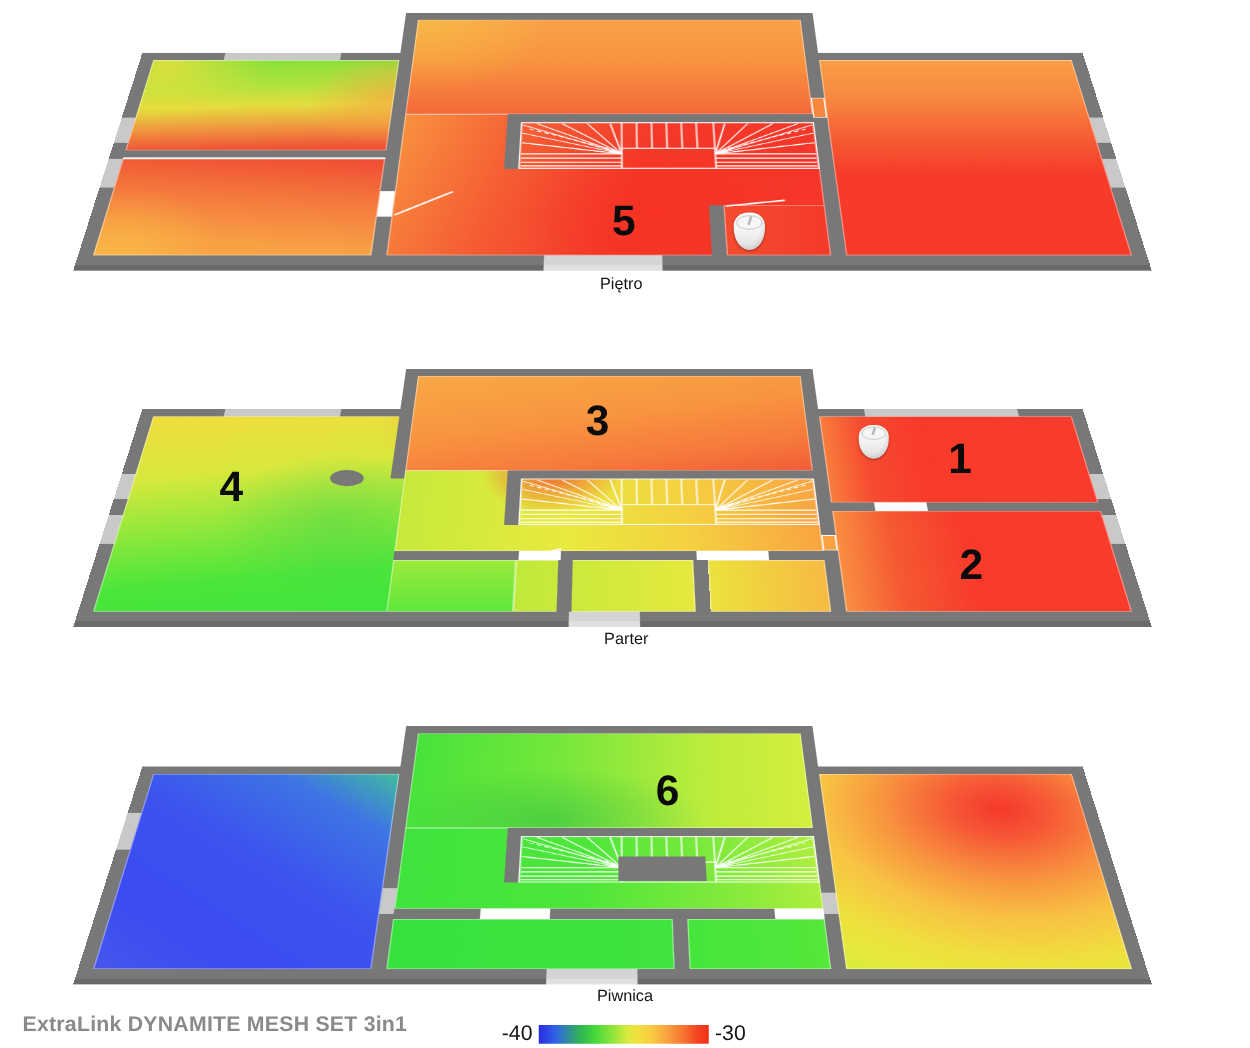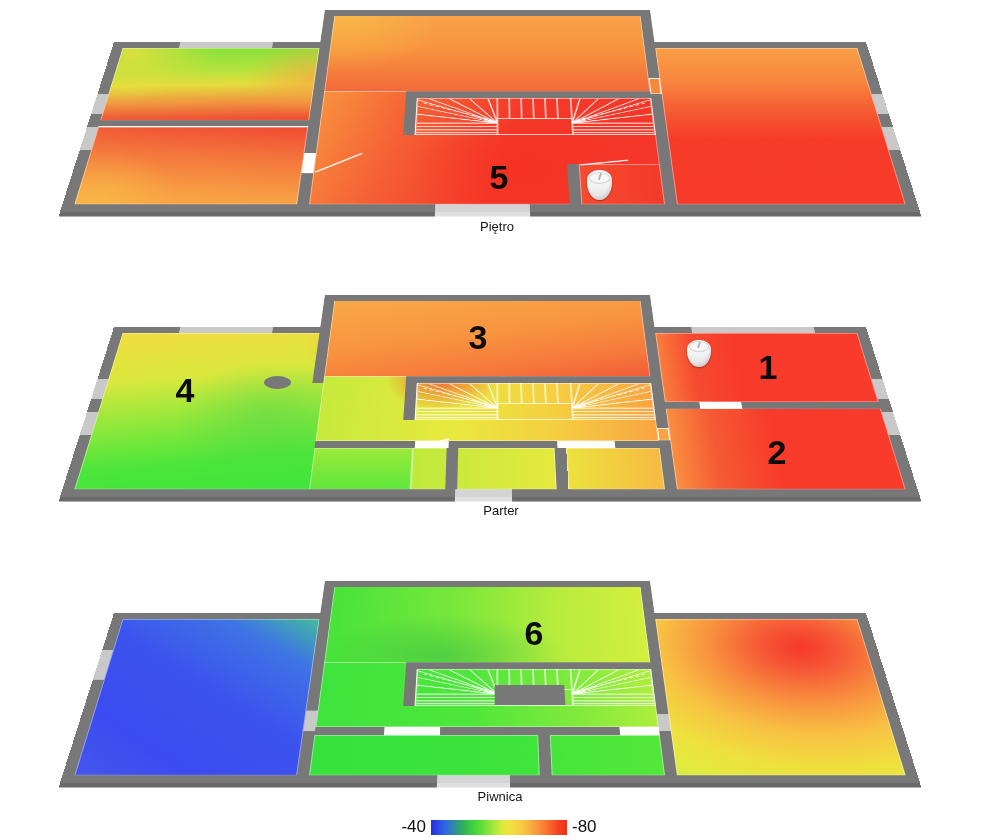--- a/index.html
+++ b/index.html
@@ -204,19 +204,20 @@
     <div class="marker" style="left:478px;top:337px">3</div>
     <div class="marker" style="left:185px;top:390px">4</div>
     <div class="device" style="left:687px;top:340px;width:24px;height:27px"></div>
     <div class="column" style="left:264px;top:376px;width:27px;height:13px"></div>
     <div class="floor-label" style="left:501px;top:503px">Parter</div>
 
     <div class="marker" style="left:534px;top:633px">6</div>
     <div class="floor-label" style="left:500px;top:789px">Piwnica</div>
   </div>
 
+  <div class="brand">ExtraLink DYNAMITE MESH SET  3in1</div>
   <div class="legend">
     <div class="legend-min">-40</div>
     <div class="legend-bar"></div>
-    <div class="legend-max">-80</div>
+    <div class="legend-max">-30</div>
   </div>
 
 </div>
 
 </body></html>

